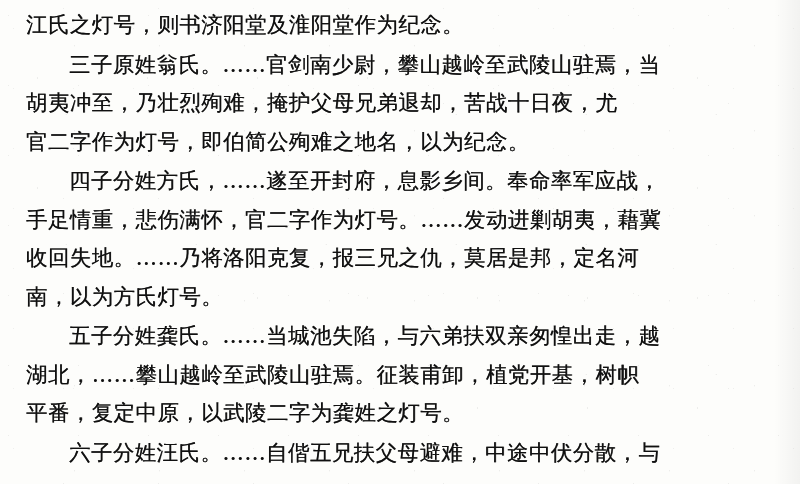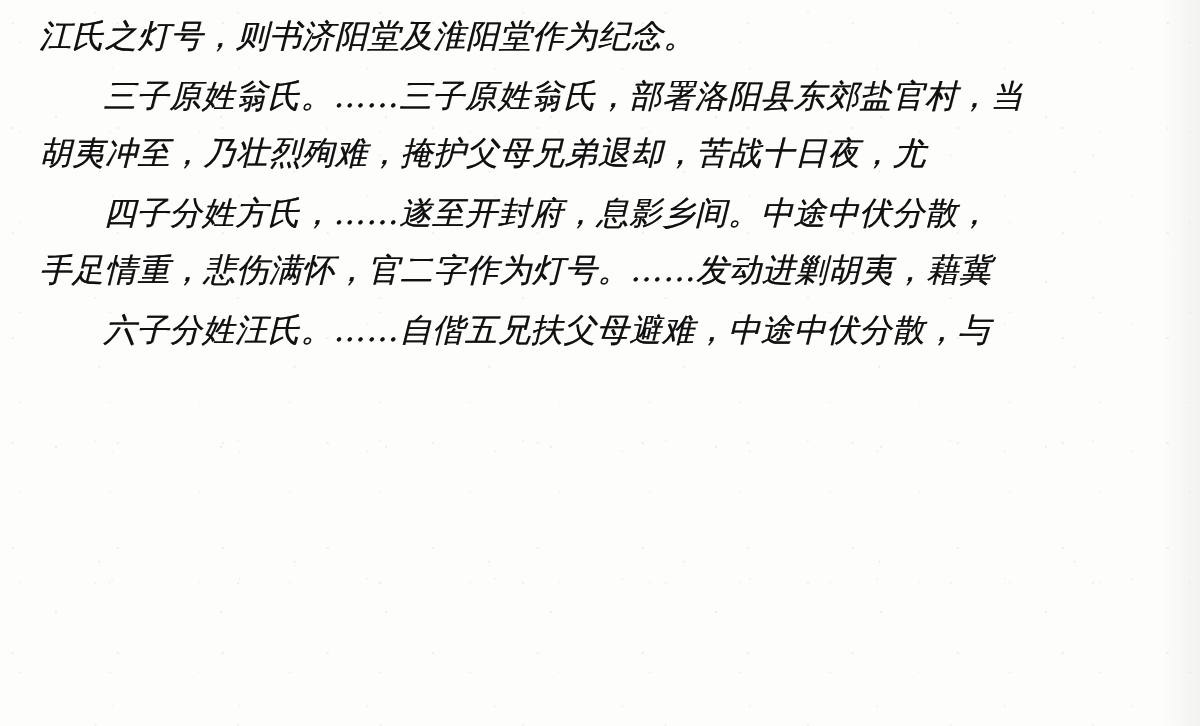--- a/index.html
+++ b/index.html
@@ -13,21 +13,20 @@
     overflow: hidden;
     font-family: "DejaVu Serif", "Liberation Serif", serif;
   }
   #page {
     position: relative;
     width: 800px;
     height: 484px;
     background: #fdfdfb;
     box-sizing: border-box;
     padding: 6px 26px 0 26px;
-    font-style: italic;
   }
   .page-body {
     display: block;
   }
   .para {
     margin: 0 0 1px 0;
     padding: 0;
   }
   .line {
     display: block;
@@ -74,29 +73,37 @@
 <body>
 
 <div id="page">
   <div class="page-body">
 
     <div class="para">
       <span class="line j">江氏之灯号，则书济阳堂及淮阳堂作为纪念。</span>
     </div>
 
     <div class="para">
-      <span class="line j indent">三子原姓翁氏。……三子原姓翁氏，部署洛阳县东郊盐官村，当</span>
+      <span class="line j indent">三子原姓翁氏。……官剑南少尉，攀山越岭至武陵山驻焉，当</span>
       <span class="line j">胡夷冲至，乃壮烈殉难，掩护父母兄弟退却，苦战十日夜，尤</span>
+      <span class="line j">官二字作为灯号，即伯简公殉难之地名，以为纪念。</span>
     </div>
 
     <div class="para">
-      <span class="line j indent">四子分姓方氏，……遂至开封府，息影乡间。中途中伏分散，</span>
+      <span class="line j indent">四子分姓方氏，……遂至开封府，息影乡间。奉命率军应战，</span>
       <span class="line j">手足情重，悲伤满怀，官二字作为灯号。……发动进剿胡夷，藉冀</span>
+      <span class="line j">收回失地。……乃将洛阳克复，报三兄之仇，莫居是邦，定名河</span>
+      <span class="line j">南，以为方氏灯号。</span>
     </div>
 
+    <div class="para">
+      <span class="line j indent">五子分姓龚氏。……当城池失陷，与六弟扶双亲匆惶出走，越</span>
+      <span class="line j">湖北，……攀山越岭至武陵山驻焉。征装甫卸，植党开基，树帜</span>
+      <span class="line j">平番，复定中原，以武陵二字为龚姓之灯号。</span>
+    </div>
 
     <div class="para">
       <span class="line j indent">六子分姓汪氏。……自偕五兄扶父母避难，中途中伏分散，与</span>
     </div>
 
   </div>
   <div id="grain"></div>
   <div id="edge"></div>
 </div>
 

